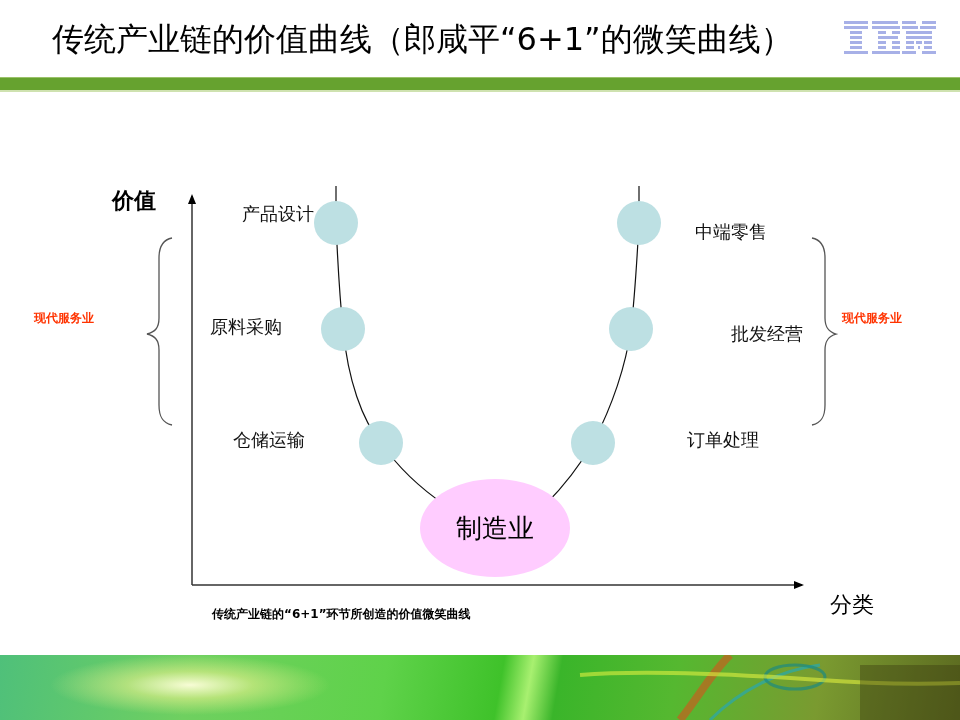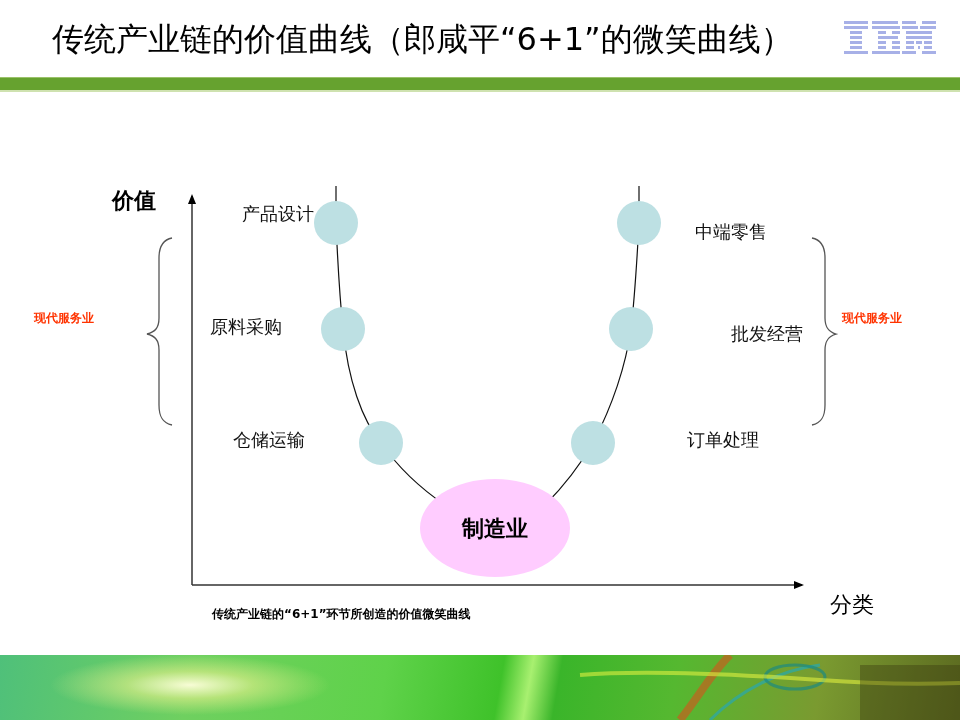--- a/index.html
+++ b/index.html
@@ -29,21 +29,21 @@
   }
   .axis-lbl {
     position: absolute; font-size: 22px; color: #000; font-weight: bold; white-space: nowrap;
   }
   .service {
     position: absolute; font-size: 12px; font-weight: bold; color: #ff3300; white-space: nowrap;
   }
   .mfg {
     position: absolute; left: 420px; top: 480px; width: 150px; height: 97px;
     display: flex; align-items: center; justify-content: center;
-    font-size: 22px; font-weight: bold; color: #000;
+    font-size: 26px; font-weight: normal; color: #000;
   }
   .caption {
     position: absolute; left: 212px; top: 606px;
     font-size: 12px; font-weight: bold; color: #000; white-space: nowrap;
   }
   .banner {
     position: absolute; left: 0; top: 655px; width: 960px; height: 65px;
     background:
       radial-gradient(ellipse 140px 30px at 190px 30px, rgba(255,255,220,0.95), rgba(230,240,140,0.6) 45%, rgba(255,255,255,0) 100%),
       linear-gradient(100deg, #4fc07a 0%, #6fd060 20%, #5fd24a 40%, #3fc22a 52%, #a8f070 55%, #3ab52a 58%, #55b830 70%, #7a9a30 85%, #5c6a20 100%);

